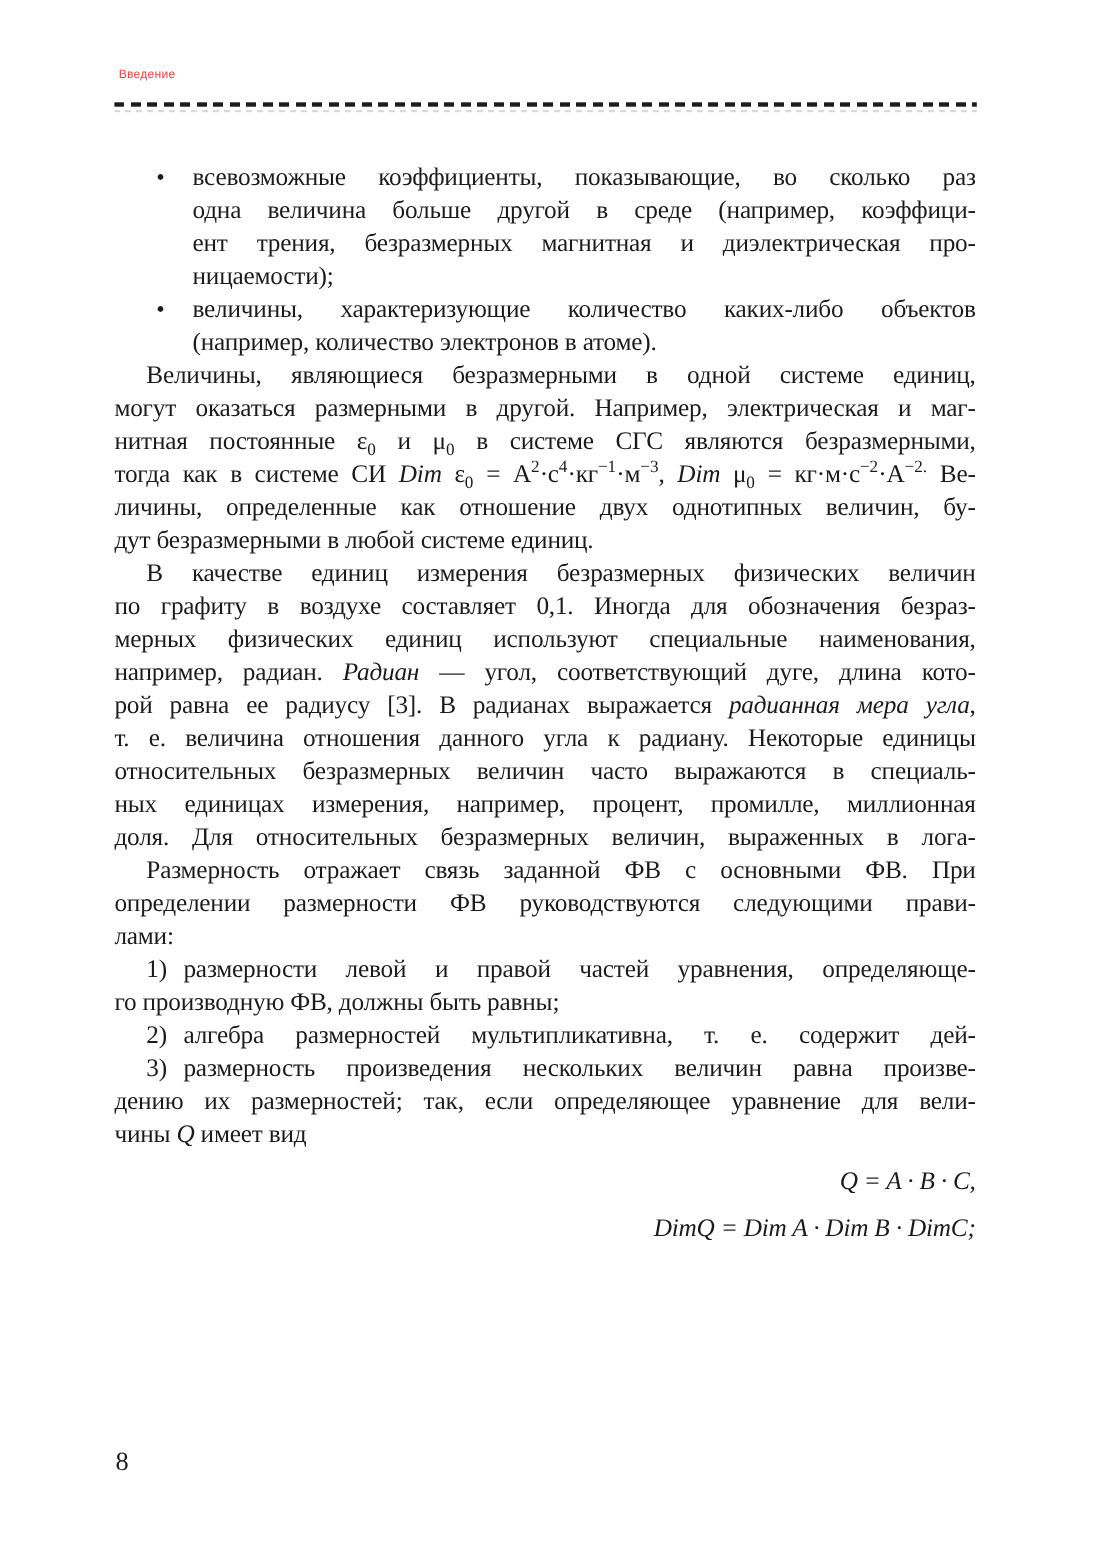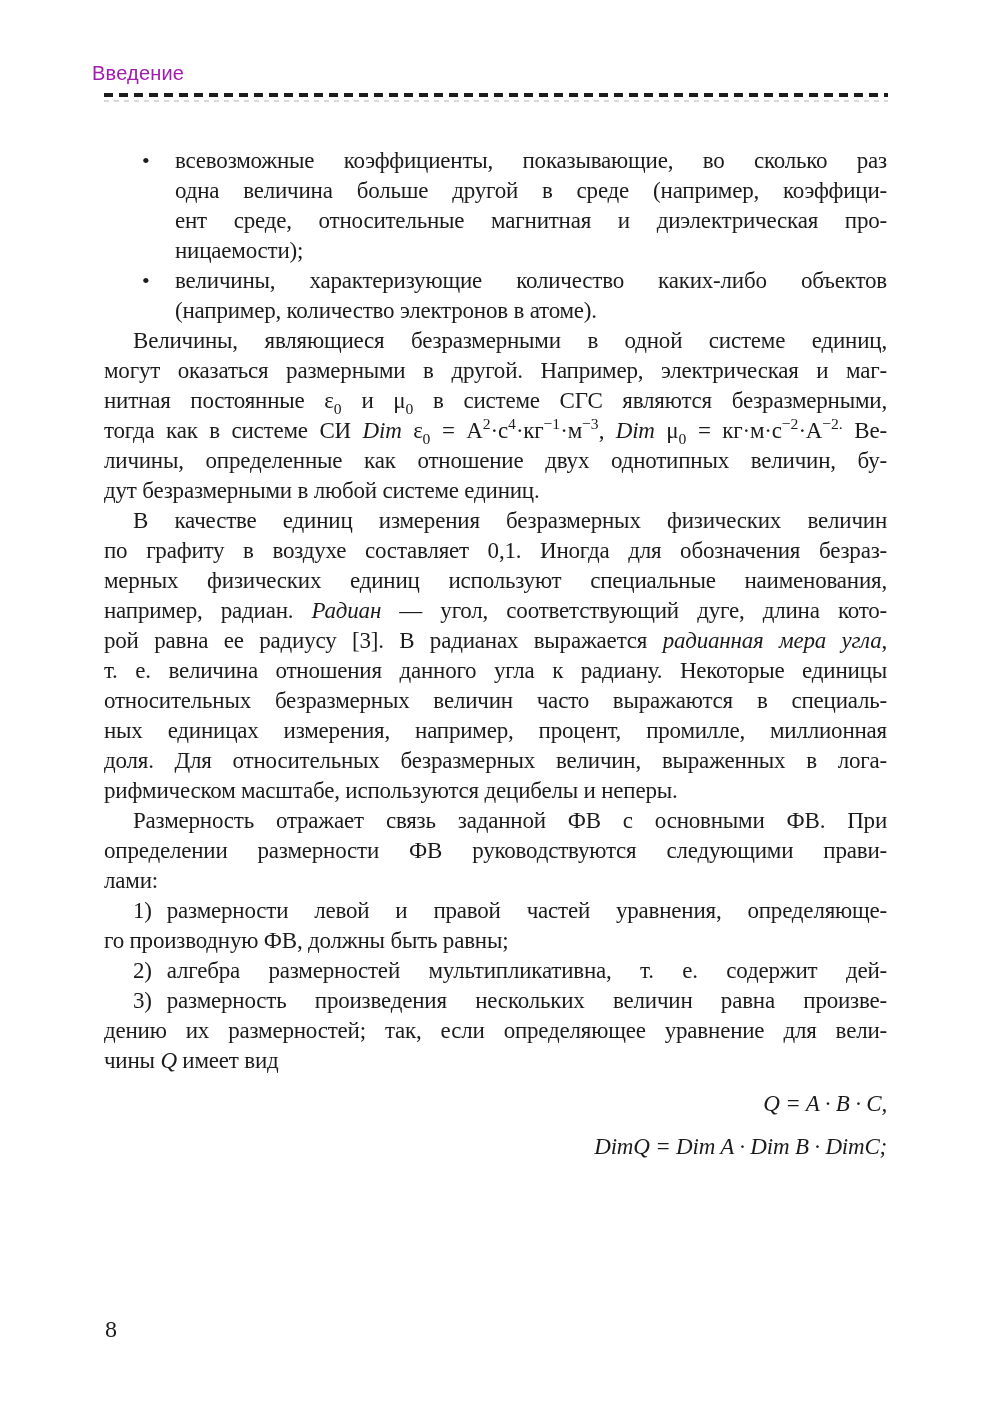--- a/index.html
+++ b/index.html
@@ -8,25 +8,25 @@
     height: 1418px;
     background: #ffffff;
     position: relative;
     overflow: hidden;
     font-family: "Liberation Serif", serif;
     color: #1b1b1b;
   }
   .running-header {
     position: absolute;
     top: 62px;
-    left: 92px;
+    left: 108px;
     width: 783px;
     font-family: "Liberation Sans", sans-serif;
-    font-size: 20px;
-    color: #a21caf;
+    font-size: 11px;
+    color: #ef4444;
     letter-spacing: 0.2px;
   }
   .header-rule {
     position: absolute;
     top: 93px;
     left: 104px;
     width: 784px;
     height: 4px;
     background: repeating-linear-gradient(90deg, #1c1c1c 0 9px, transparent 9px 15px);
   }
@@ -86,21 +86,21 @@
 <div class="running-header">Введение</div>
 
 <div class="header-rule"></div>
 <div class="header-rule-shadow"></div>
 
 <div class="content" id="content-root">
     <div class="block bullet">
       <span class="bullet-marker">•</span>
       <div class="line first just">всевозможные коэффициенты, показывающие, во сколько раз</div>
       <div class="line just">одна величина больше другой в среде (например, коэффици-</div>
-      <div class="line just">ент среде, относительные магнитная и диэлектрическая про-</div>
+      <div class="line just">ент трения, безразмерных магнитная и диэлектрическая про-</div>
       <div class="line">ницаемости);</div>
     </div>
     <div class="block bullet">
       <span class="bullet-marker">•</span>
       <div class="line first just">величины, характеризующие количество каких-либо объектов</div>
       <div class="line">(например, количество электронов в атоме).</div>
     </div>
     <div class="block para">
       <div class="line first just">Величины, являющиеся безразмерными в одной системе единиц,</div>
       <div class="line just">могут оказаться размерными в другой. Например, электрическая и маг-</div>
@@ -112,21 +112,20 @@
     <div class="block para">
       <div class="line first just">В качестве единиц измерения безразмерных физических величин</div>
       <div class="line just">по графиту в воздухе составляет 0,1. Иногда для обозначения безраз-</div>
       <div class="line just">мерных физических единиц используют специальные наименования,</div>
       <div class="line just">например, радиан. <i>Радиан</i> — угол, соответствующий дуге, длина кото-</div>
       <div class="line just">рой равна ее радиусу [3]. В радианах выражается <i>радианная мера угла</i>,</div>
       <div class="line just">т. е. величина отношения данного угла к радиану. Некоторые единицы</div>
       <div class="line just">относительных безразмерных величин часто выражаются в специаль-</div>
       <div class="line just">ных единицах измерения, например, процент, промилле, миллионная</div>
       <div class="line just">доля. Для относительных безразмерных величин, выраженных в лога-</div>
-      <div class="line">рифмическом масштабе, используются децибелы и неперы.</div>
     </div>
     <div class="block para">
       <div class="line first just">Размерность отражает связь заданной ФВ с основными ФВ. При</div>
       <div class="line just">определении размерности ФВ руководствуются следующими прави-</div>
       <div class="line">лами:</div>
     </div>
     <div class="block numbered">
       <div class="line first just"><span class="num-marker">1)</span>размерности левой и правой частей уравнения, определяюще-</div>
       <div class="line">го производную ФВ, должны быть равны;</div>
     </div>

